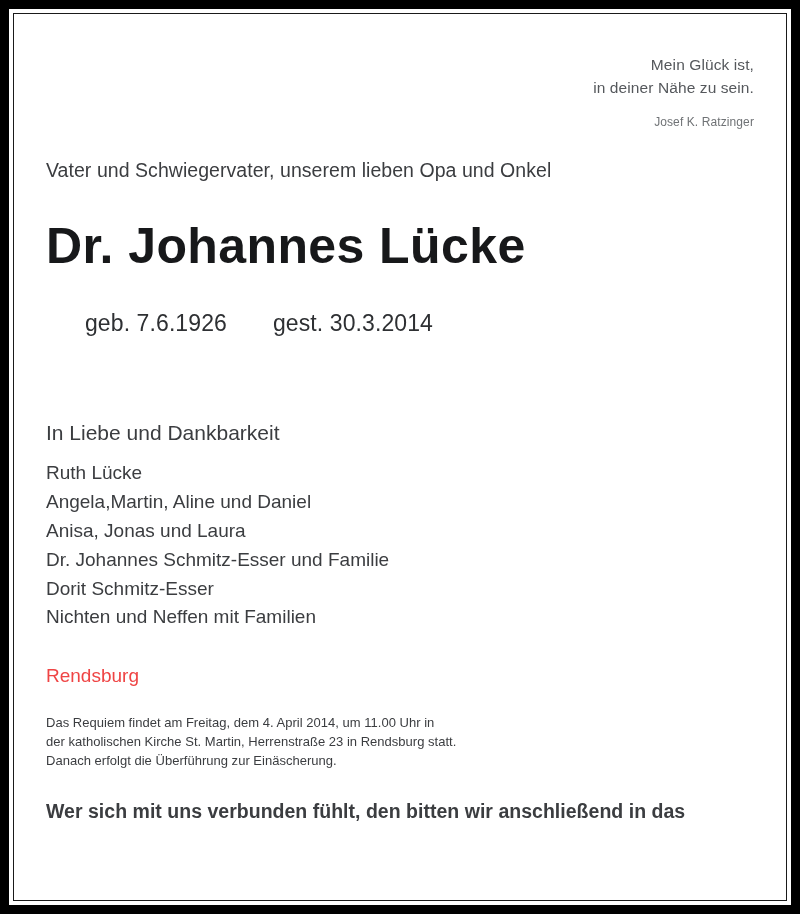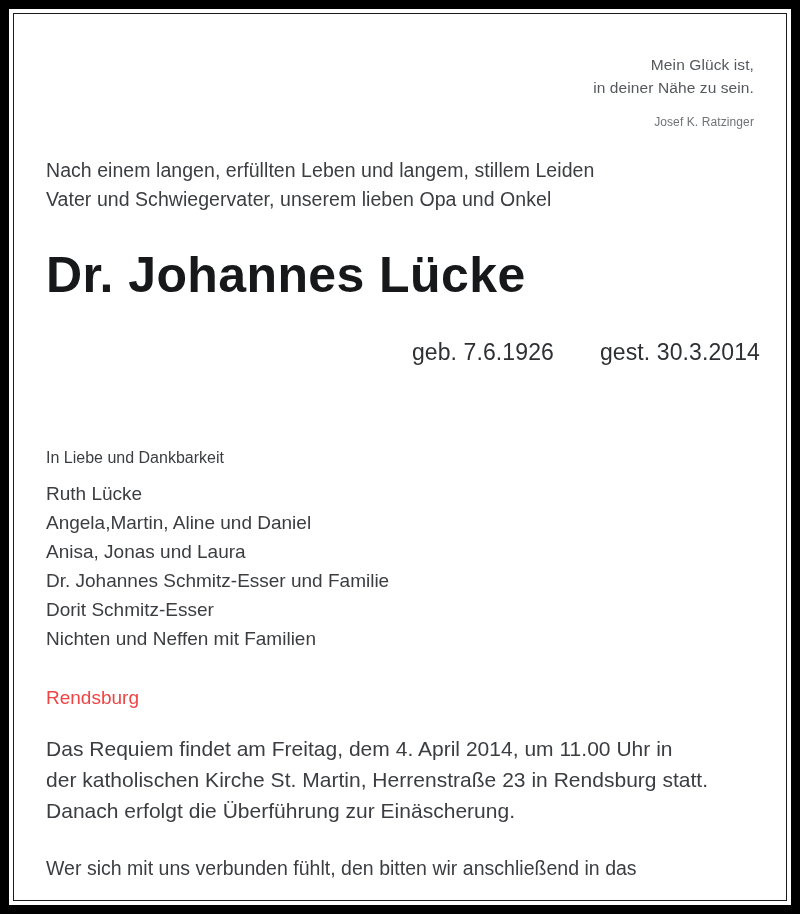--- a/index.html
+++ b/index.html
@@ -72,29 +72,28 @@
   }
 
   
   .dates {
     margin: 10px 0 0 6px;
     color: #2e3033;
     font-size: 23px;
     line-height: 1.2;
     letter-spacing: .1px;
     white-space: pre;
-    text-align: right;
   }
   .dates .gap { display: inline-block; width: 46px; }
 
   
   .dedication {
     margin: 52px 0 9px 6px;
     color: #3b3d40;
-    font-size: 16px;
+    font-size: 21px;
     line-height: 1.45;
   }
 
   
   .survivors {
     margin: 11px 0 0 6px;
     padding: 0;
     list-style: none;
     color: #3b3d40;
     font-size: 19px;
@@ -107,47 +106,47 @@
     margin: 30px 0 0 6px;
     color: #ef4444;
     font-size: 19px;
     line-height: 1.45;
   }
 
   
   .service {
     margin: 23px 0 0 6px;
     color: #3b3d40;
-    font-size: 21px;
+    font-size: 13px;
     line-height: 1.47;
     letter-spacing: .02px;
   }
   .invitation {
     margin: 27px 0 0 6px;
     color: #3b3d40;
     font-size: 19.5px;
     line-height: 1.47;
     letter-spacing: .02px;
+    font-weight: bold;
   }
   .line { display: block; }
 </style>
 </head>
 <body>
 
 <div class="notice">
   <div class="notice-inner">
 
     <div class="epigraph">
       <span class="line">Mein Glück ist,</span>
       <span class="line">in deiner Nähe zu sein.</span>
       <span class="epigraph-attrib">Josef K. Ratzinger</span>
     </div>
 
     <p class="intro">
-      <span class="line">Nach einem langen, erfüllten Leben und langem, stillem Leiden</span>
       <span class="line">Vater und Schwiegervater, unserem lieben Opa und Onkel</span>
     </p>
 
     <h1 class="deceased-name">Dr. Johannes Lücke</h1>
 
     <div class="dates">
       <span>geb. 7.6.1926</span><span class="gap"></span><span>gest. 30.3.2014</span>
     </div>
 
     <p class="dedication">In Liebe und Dankbarkeit</p>

